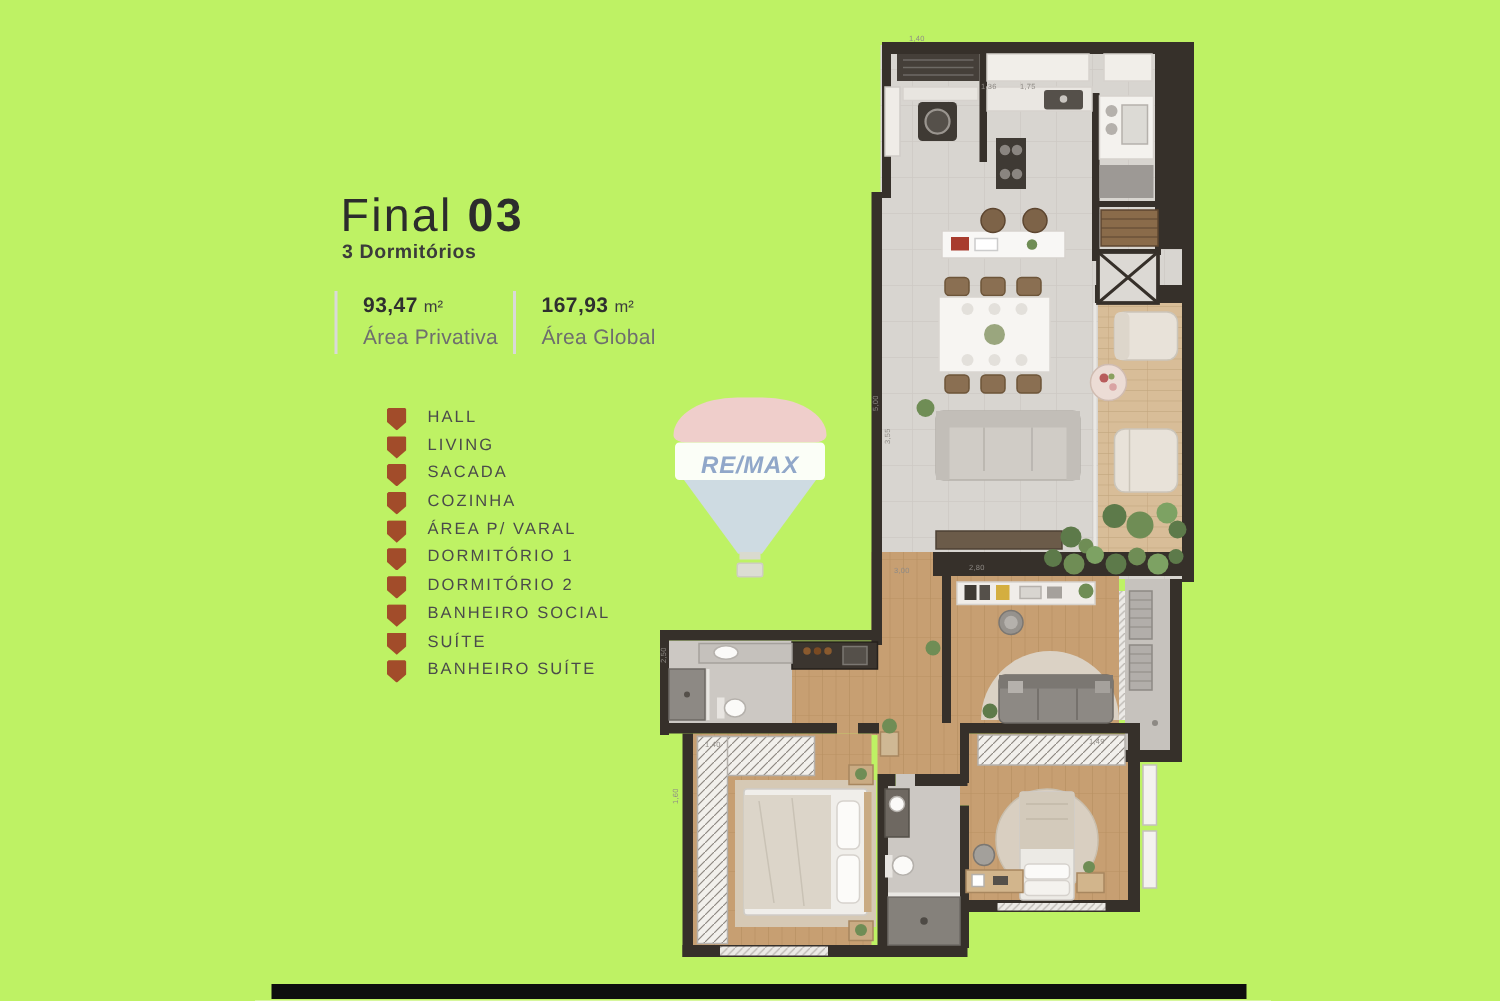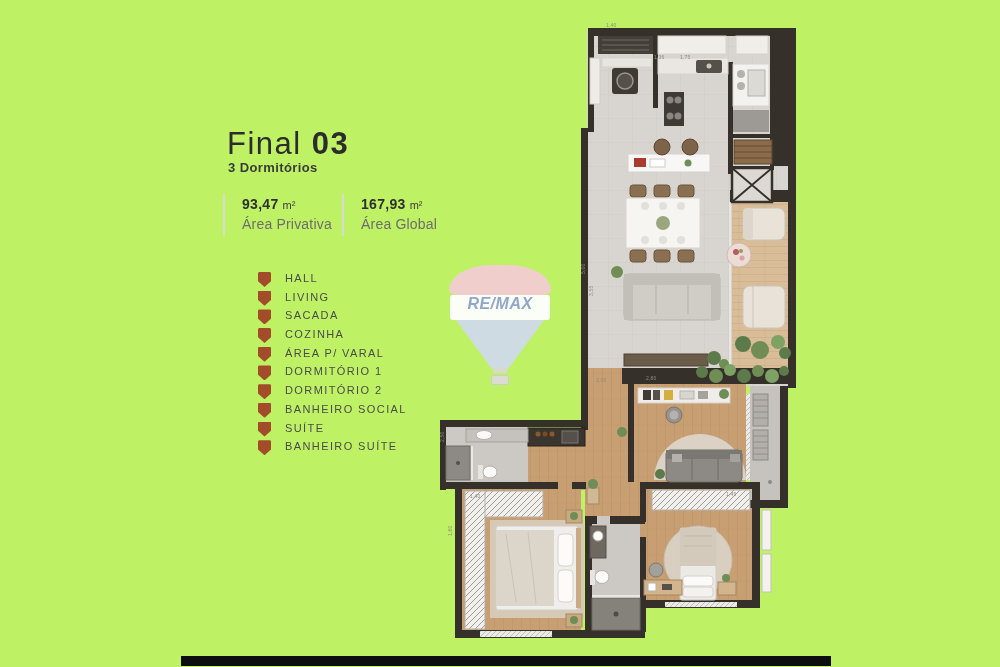--- a/index.html
+++ b/index.html
@@ -26,21 +26,21 @@
   .legend-row{display:flex;align-items:flex-start;height:18.7px}
   .shield{width:13px;height:15px;flex:0 0 13px;background:var(--legend-icon);
     clip-path:polygon(0 6%,8% 0,92% 0,100% 6%,100% 62%,50% 100%,0 62%)}
   .legend-label{margin-left:14px;font-size:11px;letter-spacing:1.4px;color:#4b4b4b;white-space:nowrap}
 
   
   .balloon{position:absolute;left:449px;top:265px;width:102px;height:134px;opacity:.95;pointer-events:none}
   .b-dome{position:absolute;left:0;top:0;width:102px;height:30px;background:var(--remax-red);
     border-radius:51px 51px 10px 10px / 30px 30px 6px 6px}
   .b-band{position:absolute;left:1px;top:30px;width:100px;height:25px;background:#fff;
-    display:flex;align-items:flex-start;justify-content:center;border-radius:3px}
+    display:flex;align-items:flex-end;justify-content:center;border-radius:3px}
   .b-logo{font-size:16px;font-weight:700;font-style:italic;letter-spacing:.5px;color:var(--remax-blue-text)}
   .b-env{position:absolute;left:7px;top:55px;width:88px;height:60px;background:var(--remax-envelope-blue);
     clip-path:polygon(0 0,100% 0,59% 82%,41% 82%)}
   .b-neck{position:absolute;left:44px;top:103px;width:14px;height:5px;background:#dbd9d5}
   .b-basket{position:absolute;left:42px;top:110px;width:18px;height:10px;background:#dedcd8;border-radius:2px;border:1px solid #cfccc7}
 
   
   .plan{position:absolute;left:440px;top:22px;width:365px;height:633px}
   .wall{fill:var(--wall)}
   .pat-tile-bg{fill:var(--tile)} .pat-wood-bg{fill:var(--wood)} .pat-deck-bg{fill:var(--deck)}

